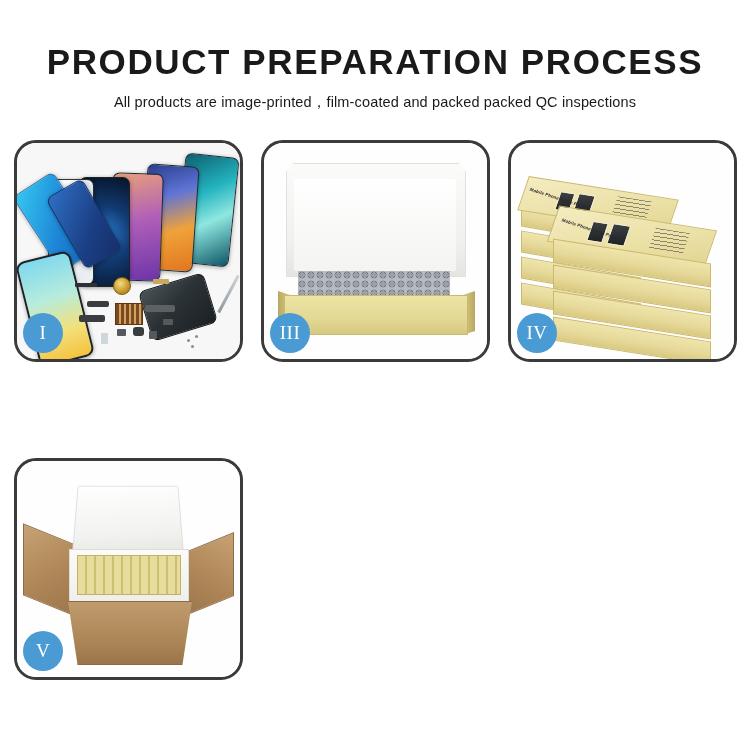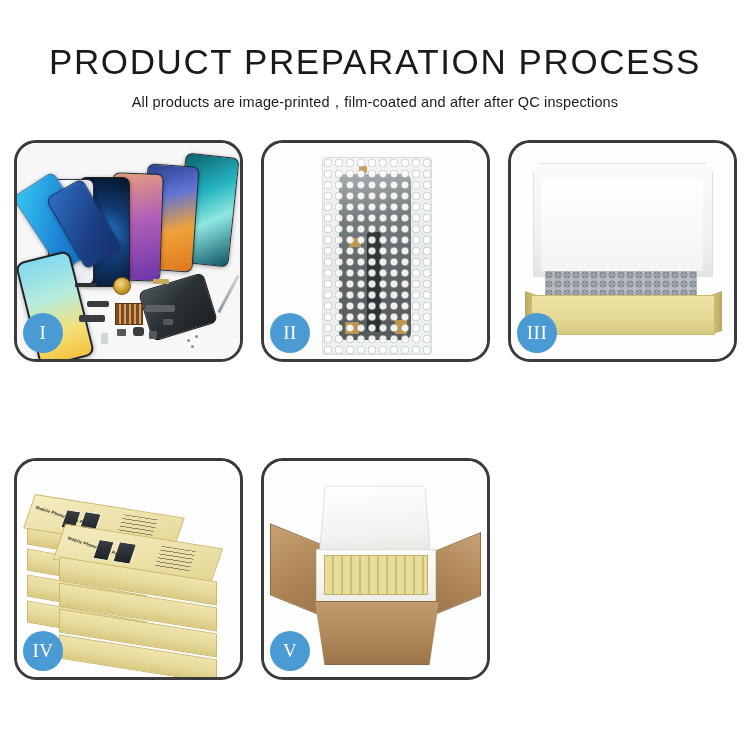--- a/index.html
+++ b/index.html
@@ -19,21 +19,21 @@
   .header {
     position: absolute;
     top: 0; left: 0;
     width: 750px;
     text-align: center;
   }
   .title {
     margin: 0;
     padding-top: 42px;
     font-size: 35px;
-    font-weight: normal;
+    font-weight: bold;
     letter-spacing: 1.6px;
     color: #1a1a1a;
     font-family: "Liberation Sans", sans-serif;
     white-space: nowrap;
   }
   .subtitle {
     margin: 0;
     padding-top: 11px;
     font-size: 14.5px;
     font-weight: normal;
@@ -336,21 +336,21 @@
   .c6-tape {
     position:absolute; width:13px; height:16px;
     background: rgba(120,92,58,.55);
   }
 </style>
 </head>
 <body>
 
 <div class="header">
   <h1 class="title">PRODUCT PREPARATION PROCESS</h1>
-  <p class="subtitle">All products are image-printed，film-coated and after after QC inspections</p>
+  <p class="subtitle">All products are image-printed，film-coated and packed packed QC inspections</p>
 </div>
 
 <div class="grid">
 
   <div class="panel">
     <div class="panel-inner">
       <div class="p1-bg"></div>
 
       <div class="ph ph-a"></div>
       <div class="ph ph-b"></div>
@@ -377,35 +377,20 @@
       <div class="tiny" style="left:146px;top:176px;width:10px;height:6px;"></div>
       <div class="screw" style="left:170px;top:196px;"></div>
       <div class="screw" style="left:178px;top:192px;"></div>
       <div class="screw" style="left:174px;top:202px;"></div>
       <div class="tweezer"></div>
 
       <div class="badge">I</div>
     </div>
   </div>
 
-  <div class="panel">
-    <div class="panel-inner">
-      <div class="p2-bg"></div>
-      <div class="bag">
-        <div class="screen-in-bag"></div>
-        <div class="bag-flex"></div>
-        <div class="tape" style="left:26px;top:80px;width:12px;height:9px;"></div>
-        <div class="tape" style="left:22px;top:164px;width:14px;height:12px;"></div>
-        <div class="tape" style="left:72px;top:162px;width:12px;height:14px;"></div>
-        <div class="tape" style="left:36px;top:8px;width:8px;height:7px;"></div>
-        <div class="bubbles"></div>
-      </div>
-      <div class="badge">II</div>
-    </div>
-  </div>
 
   <div class="panel">
     <div class="panel-inner">
       <div class="p3-bg"></div>
       <div class="box3-lid"></div>
       <div class="box3-foam"></div>
       <div class="box3-bubbles"></div>
       <div class="box3-side-l"></div>
       <div class="box3-side-r"></div>
       <div class="box3-front"></div>

